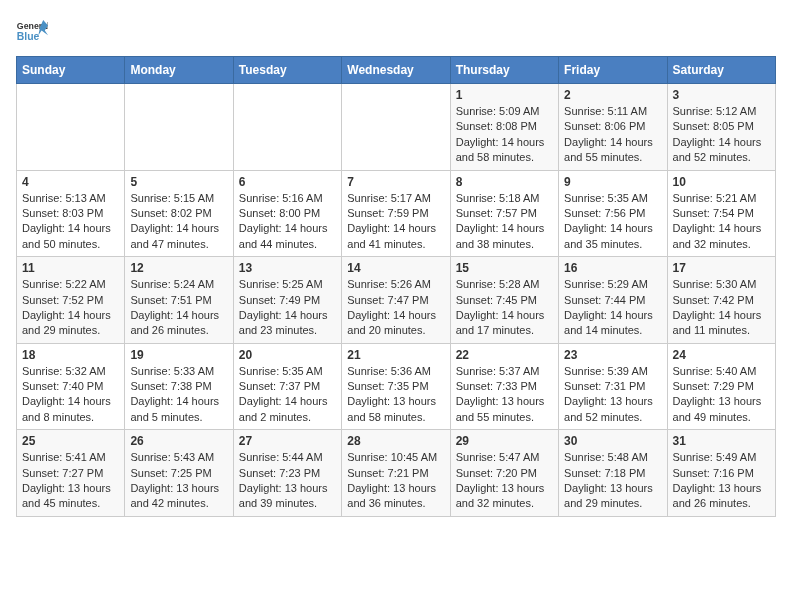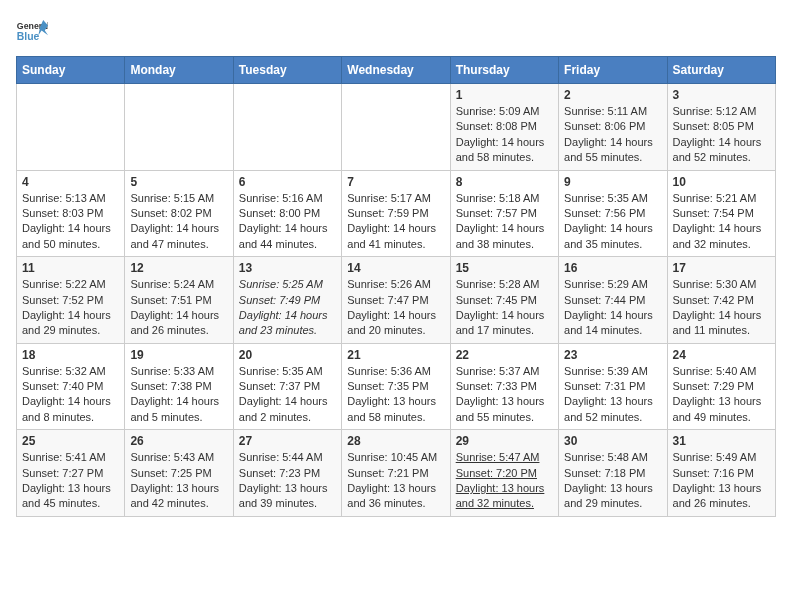--- a/index.html
+++ b/index.html
@@ -196,21 +196,21 @@
         </td>
         <td>
           <span class="day-num">12</span>
           <div class="day-info" style="white-space: pre-line;">Sunrise: 5:24 AM
 Sunset: 7:51 PM
 Daylight: 14 hours
 and 26 minutes.</div>
         </td>
         <td>
           <span class="day-num">13</span>
-          <div class="day-info" style="white-space: pre-line; font-style: italic;">Sunrise: 5:25 AM
+          <div class="day-info" style="white-space: pre-line;">Sunrise: 5:25 AM
 Sunset: 7:49 PM
 Daylight: 14 hours
 and 23 minutes.</div>
         </td>
         <td>
           <span class="day-num">14</span>
           <div class="day-info" style="white-space: pre-line;">Sunrise: 5:26 AM
 Sunset: 7:47 PM
 Daylight: 14 hours
 and 20 minutes.</div>
@@ -312,21 +312,21 @@
         </td>
         <td>
           <span class="day-num">28</span>
           <div class="day-info" style="white-space: pre-line;">Sunrise: 10:45 AM
 Sunset: 7:21 PM
 Daylight: 13 hours
 and 36 minutes.</div>
         </td>
         <td>
           <span class="day-num">29</span>
-          <div class="day-info" style="white-space: pre-line; text-decoration: underline;">Sunrise: 5:47 AM
+          <div class="day-info" style="white-space: pre-line;">Sunrise: 5:47 AM
 Sunset: 7:20 PM
 Daylight: 13 hours
 and 32 minutes.</div>
         </td>
         <td>
           <span class="day-num">30</span>
           <div class="day-info" style="white-space: pre-line;">Sunrise: 5:48 AM
 Sunset: 7:18 PM
 Daylight: 13 hours
 and 29 minutes.</div>

